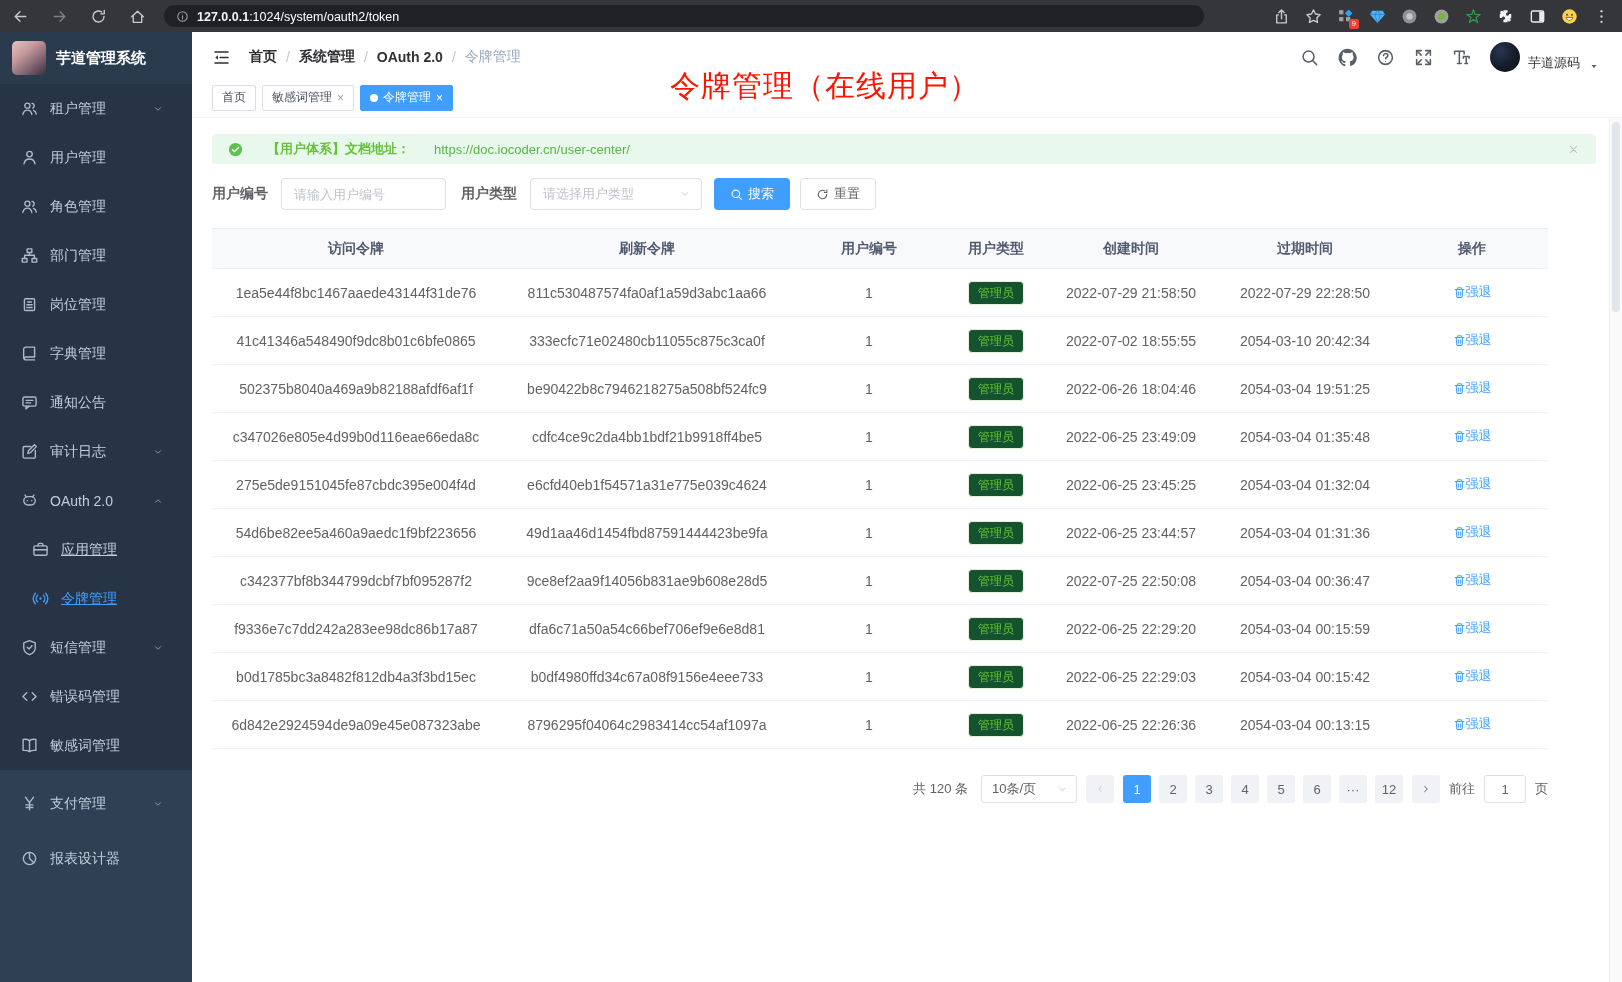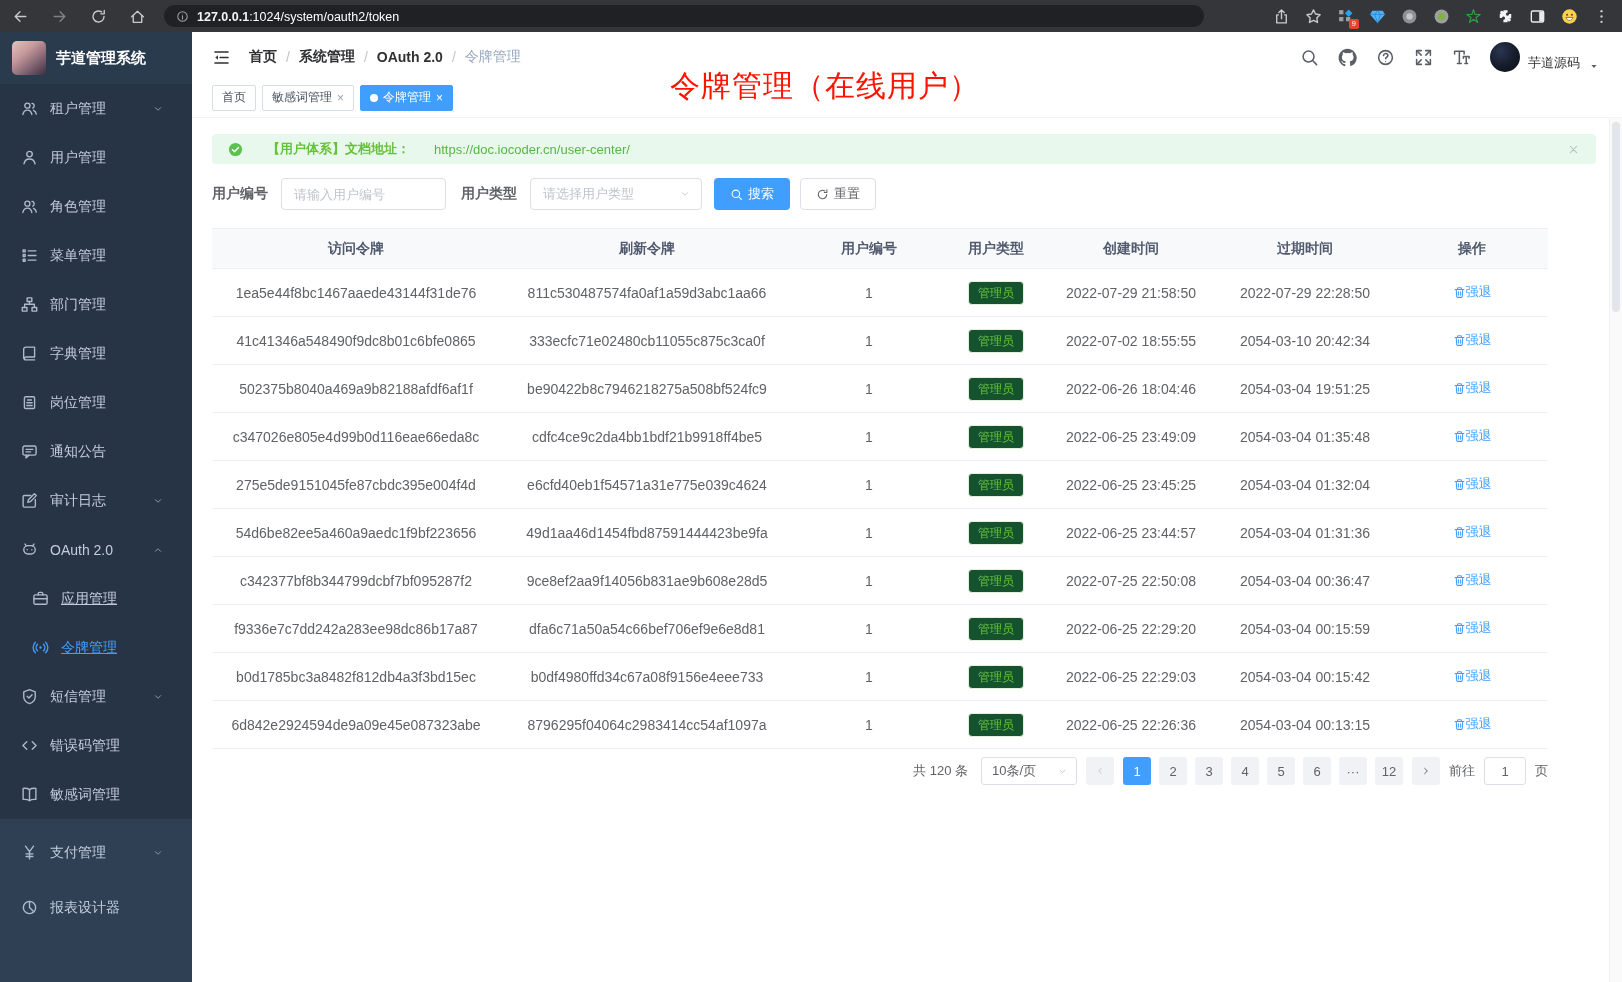--- a/index.html
+++ b/index.html
@@ -87,21 +87,21 @@
   
   .table-wrap { width:1336px; margin-top:18px; }
   table { width:100%; border-collapse:collapse; table-layout:fixed; }
   thead th { height:40px; background:#f8f9fb; color:#515a6e; font-size:14px; font-weight:bold; text-align:center; border-top:1px solid #ebeef5; border-bottom:1px solid #ebeef5; }
   tbody td { height:48px; font-size:14px; color:#606266; text-align:center; border-bottom:1px solid #ebeef5; white-space:nowrap; overflow:hidden; }
   .tag-success { display:inline-block; background:#14532d; color:#67c23a; font-size:12px; line-height:22px; height:24px; padding:0 9px; border-radius:4px; border:1px solid #e3f3d9; }
   .link-danger { color:#409eff; font-size:13px; cursor:pointer; display:inline-flex; align-items:center; }
   .act-ic { width:13px; height:13px; display:inline-block; }
 
   
-  .pagination { margin-top:8px; display:flex; align-items:center; justify-content:flex-end; gap:9px; font-size:13px; color:#606266; }
+  .pagination { margin-top:26px; display:flex; align-items:center; justify-content:flex-end; gap:9px; font-size:13px; color:#606266; }
   .pg-total { margin-right:4px; }
   .pg-size { width:96px; height:28px; border:1px solid #dcdfe6; border-radius:3px; display:flex; align-items:center; padding:0 8px 0 10px; cursor:pointer; }
   .pg-size .sel-arrow { margin-left:auto; width:11px; height:11px; color:#c0c4cc; }
   .pg-btn { min-width:28px; height:28px; border:none; background:#f0f2f5; border-radius:3px; color:#606266; font-size:13px; cursor:pointer; display:inline-flex; align-items:center; justify-content:center; font-family:inherit; }
   .pg-btn.active { background:#409eff; color:#fff; }
   .pg-btn .ic { width:12px; height:12px; }
   .pg-btn.disabled { color:#c0c4cc; cursor:default; }
   .pg-pages { display:flex; gap:8px; }
   .pg-goto-input { width:42px; height:28px; border:1px solid #dcdfe6; border-radius:3px; text-align:center; font-size:13px; color:#606266; outline:none; font-family:inherit; }
 
@@ -261,55 +261,44 @@
                 <circle cx="6" cy="5.3" r="2.4"></circle>
                 <path d="M1.8 13.6c.5-2.7 2-4.1 4.2-4.1s3.7 1.4 4.2 4.1"></path>
                 <path d="M10.3 3.2c1.2.2 2.1 1.1 2.1 2.3 0 .9-.5 1.7-1.3 2.1M11.8 9.7c1.5.6 2.3 1.8 2.6 3.6"></path>
               </svg>
             </span>
             <span class="mi-label">角色管理</span>
           </div>
           <div class="menu-item">
             <span class="ic " style="width:17px;height:17px">
               <svg viewBox="0 0 16 16" fill="none" stroke="currentColor" stroke-width="1.3" stroke-linecap="round" stroke-linejoin="round">
-                <path d="M6.8 3.6H14M6.8 8H14M6.8 12.4H14"></path>
-                <rect x="2" y="2.7" width="1.9" height="1.9"></rect>
-                <rect x="2" y="7.1" width="1.9" height="1.9"></rect>
-                <rect x="2" y="11.5" width="1.9" height="1.9"></rect>
-              </svg>
-            </span>
-            <span class="mi-label">菜单管理</span>
-          </div>
-          <div class="menu-item">
-            <span class="ic " style="width:17px;height:17px">
-              <svg viewBox="0 0 16 16" fill="none" stroke="currentColor" stroke-width="1.3" stroke-linecap="round" stroke-linejoin="round">
                 <rect x="5.8" y="1.8" width="4.4" height="3.4"></rect>
                 <rect x="1.2" y="10.8" width="4.4" height="3.4"></rect>
                 <rect x="10.4" y="10.8" width="4.4" height="3.4"></rect>
                 <path d="M8 5.2v2.6M3.4 10.8V7.8h9.2v3"></path>
               </svg>
             </span>
             <span class="mi-label">部门管理</span>
           </div>
           <div class="menu-item">
             <span class="ic " style="width:17px;height:17px">
               <svg viewBox="0 0 16 16" fill="none" stroke="currentColor" stroke-width="1.3" stroke-linecap="round" stroke-linejoin="round">
-                <path d="M12.8 14H4.6A2.1 2.1 0 0 1 2.5 11.9V4.1A2.1 2.1 0 0 1 4.6 2h8.2v9.3H4.6a1.35 1.35 0 0 0 0 2.7h8.2z"></path>
-              </svg>
-            </span>
-            <span class="mi-label">字典管理</span>
-          </div>
-          <div class="menu-item">
-            <span class="ic " style="width:17px;height:17px">
-              <svg viewBox="0 0 16 16" fill="none" stroke="currentColor" stroke-width="1.3" stroke-linecap="round" stroke-linejoin="round">
                 <rect x="3.2" y="2.6" width="9.6" height="11" rx="1.2"></rect>
                 <path d="M6.2 5.6h3.6M5.5 8.2h5M5.5 10.8h5"></path>
               </svg>
             </span>
             <span class="mi-label">岗位管理</span>
+          </div>
+          <div class="menu-item">
+            <span class="ic " style="width:17px;height:17px">
+              <svg viewBox="0 0 16 16" fill="none" stroke="currentColor" stroke-width="1.3" stroke-linecap="round" stroke-linejoin="round">
+                <path d="M12.8 14H4.6A2.1 2.1 0 0 1 2.5 11.9V4.1A2.1 2.1 0 0 1 4.6 2h8.2v9.3H4.6a1.35 1.35 0 0 0 0 2.7h8.2z"></path>
+              </svg>
+            </span>
+            <span class="mi-label">字典管理</span>
           </div>
           <div class="menu-item">
             <span class="ic " style="width:17px;height:17px">
               <svg viewBox="0 0 16 16" fill="none" stroke="currentColor" stroke-width="1.3" stroke-linecap="round" stroke-linejoin="round">
                 <rect x="1.8" y="2.8" width="12.4" height="8.6" rx="1.6"></rect>
                 <path d="M5 11.4 4.6 14l3-2.6"></path>
                 <path d="M4.8 6h6.4M4.8 8.4h4.2"></path>
               </svg>
             </span>
             <span class="mi-label">通知公告</span>

